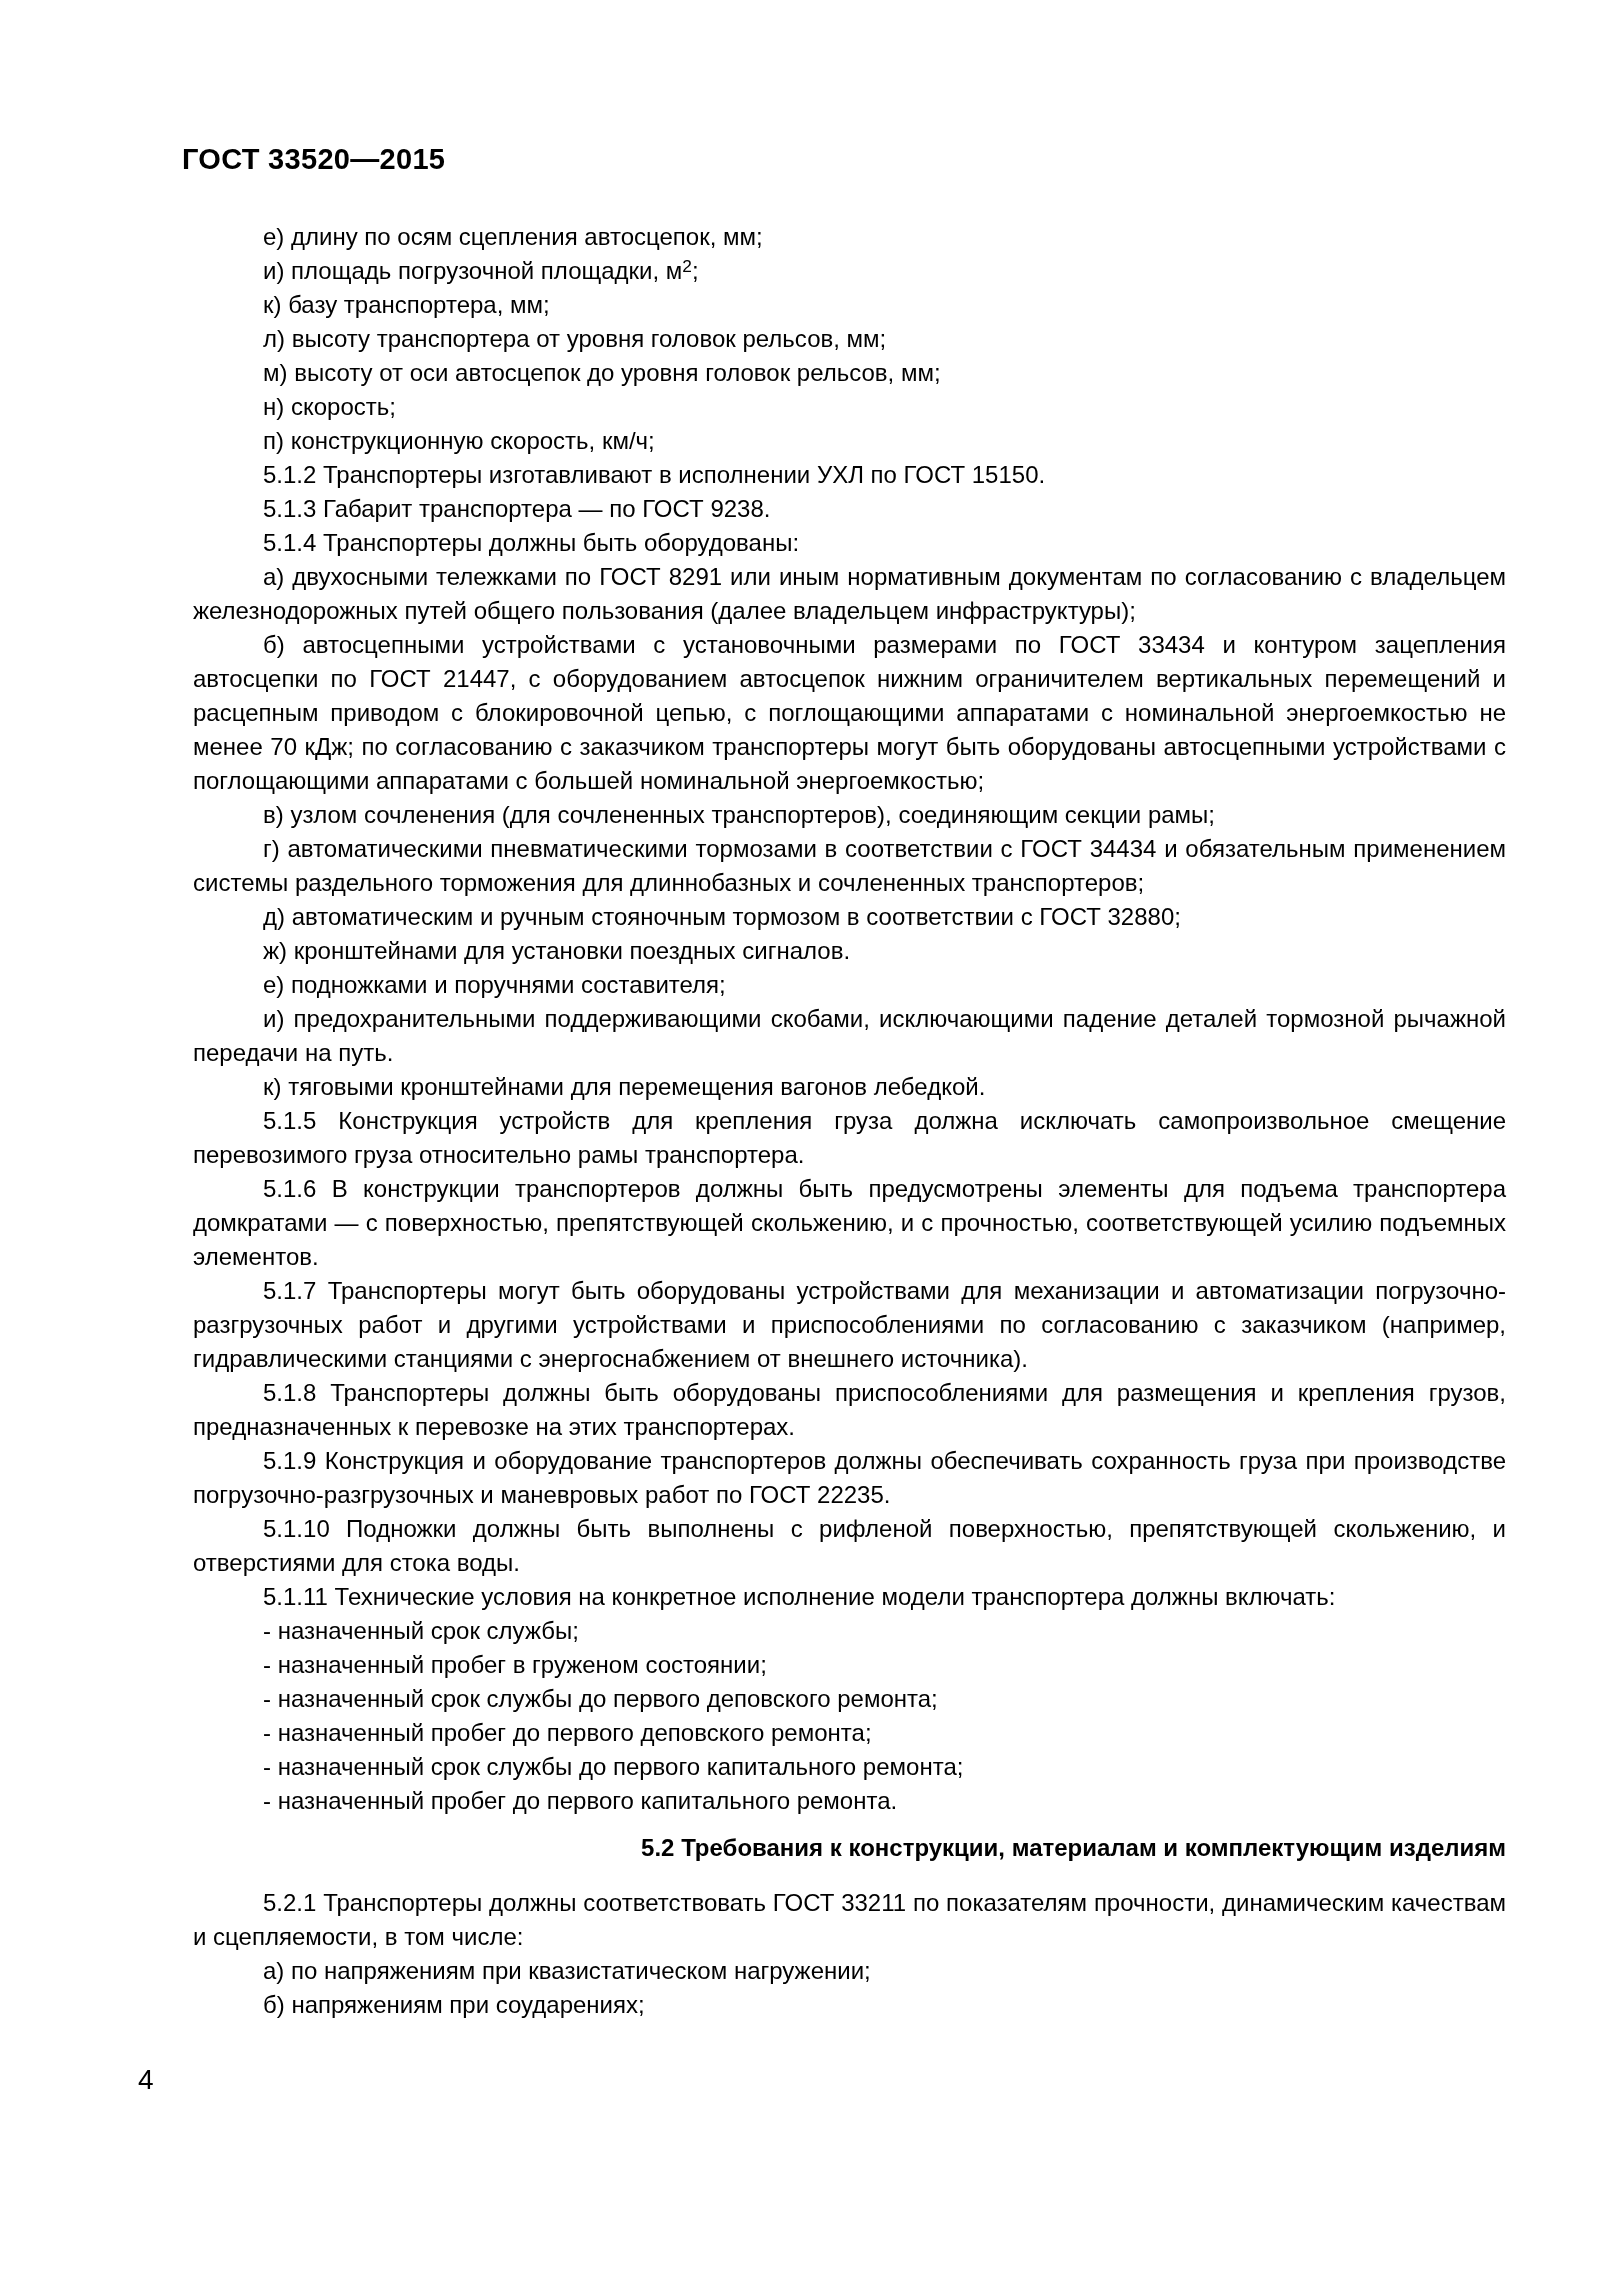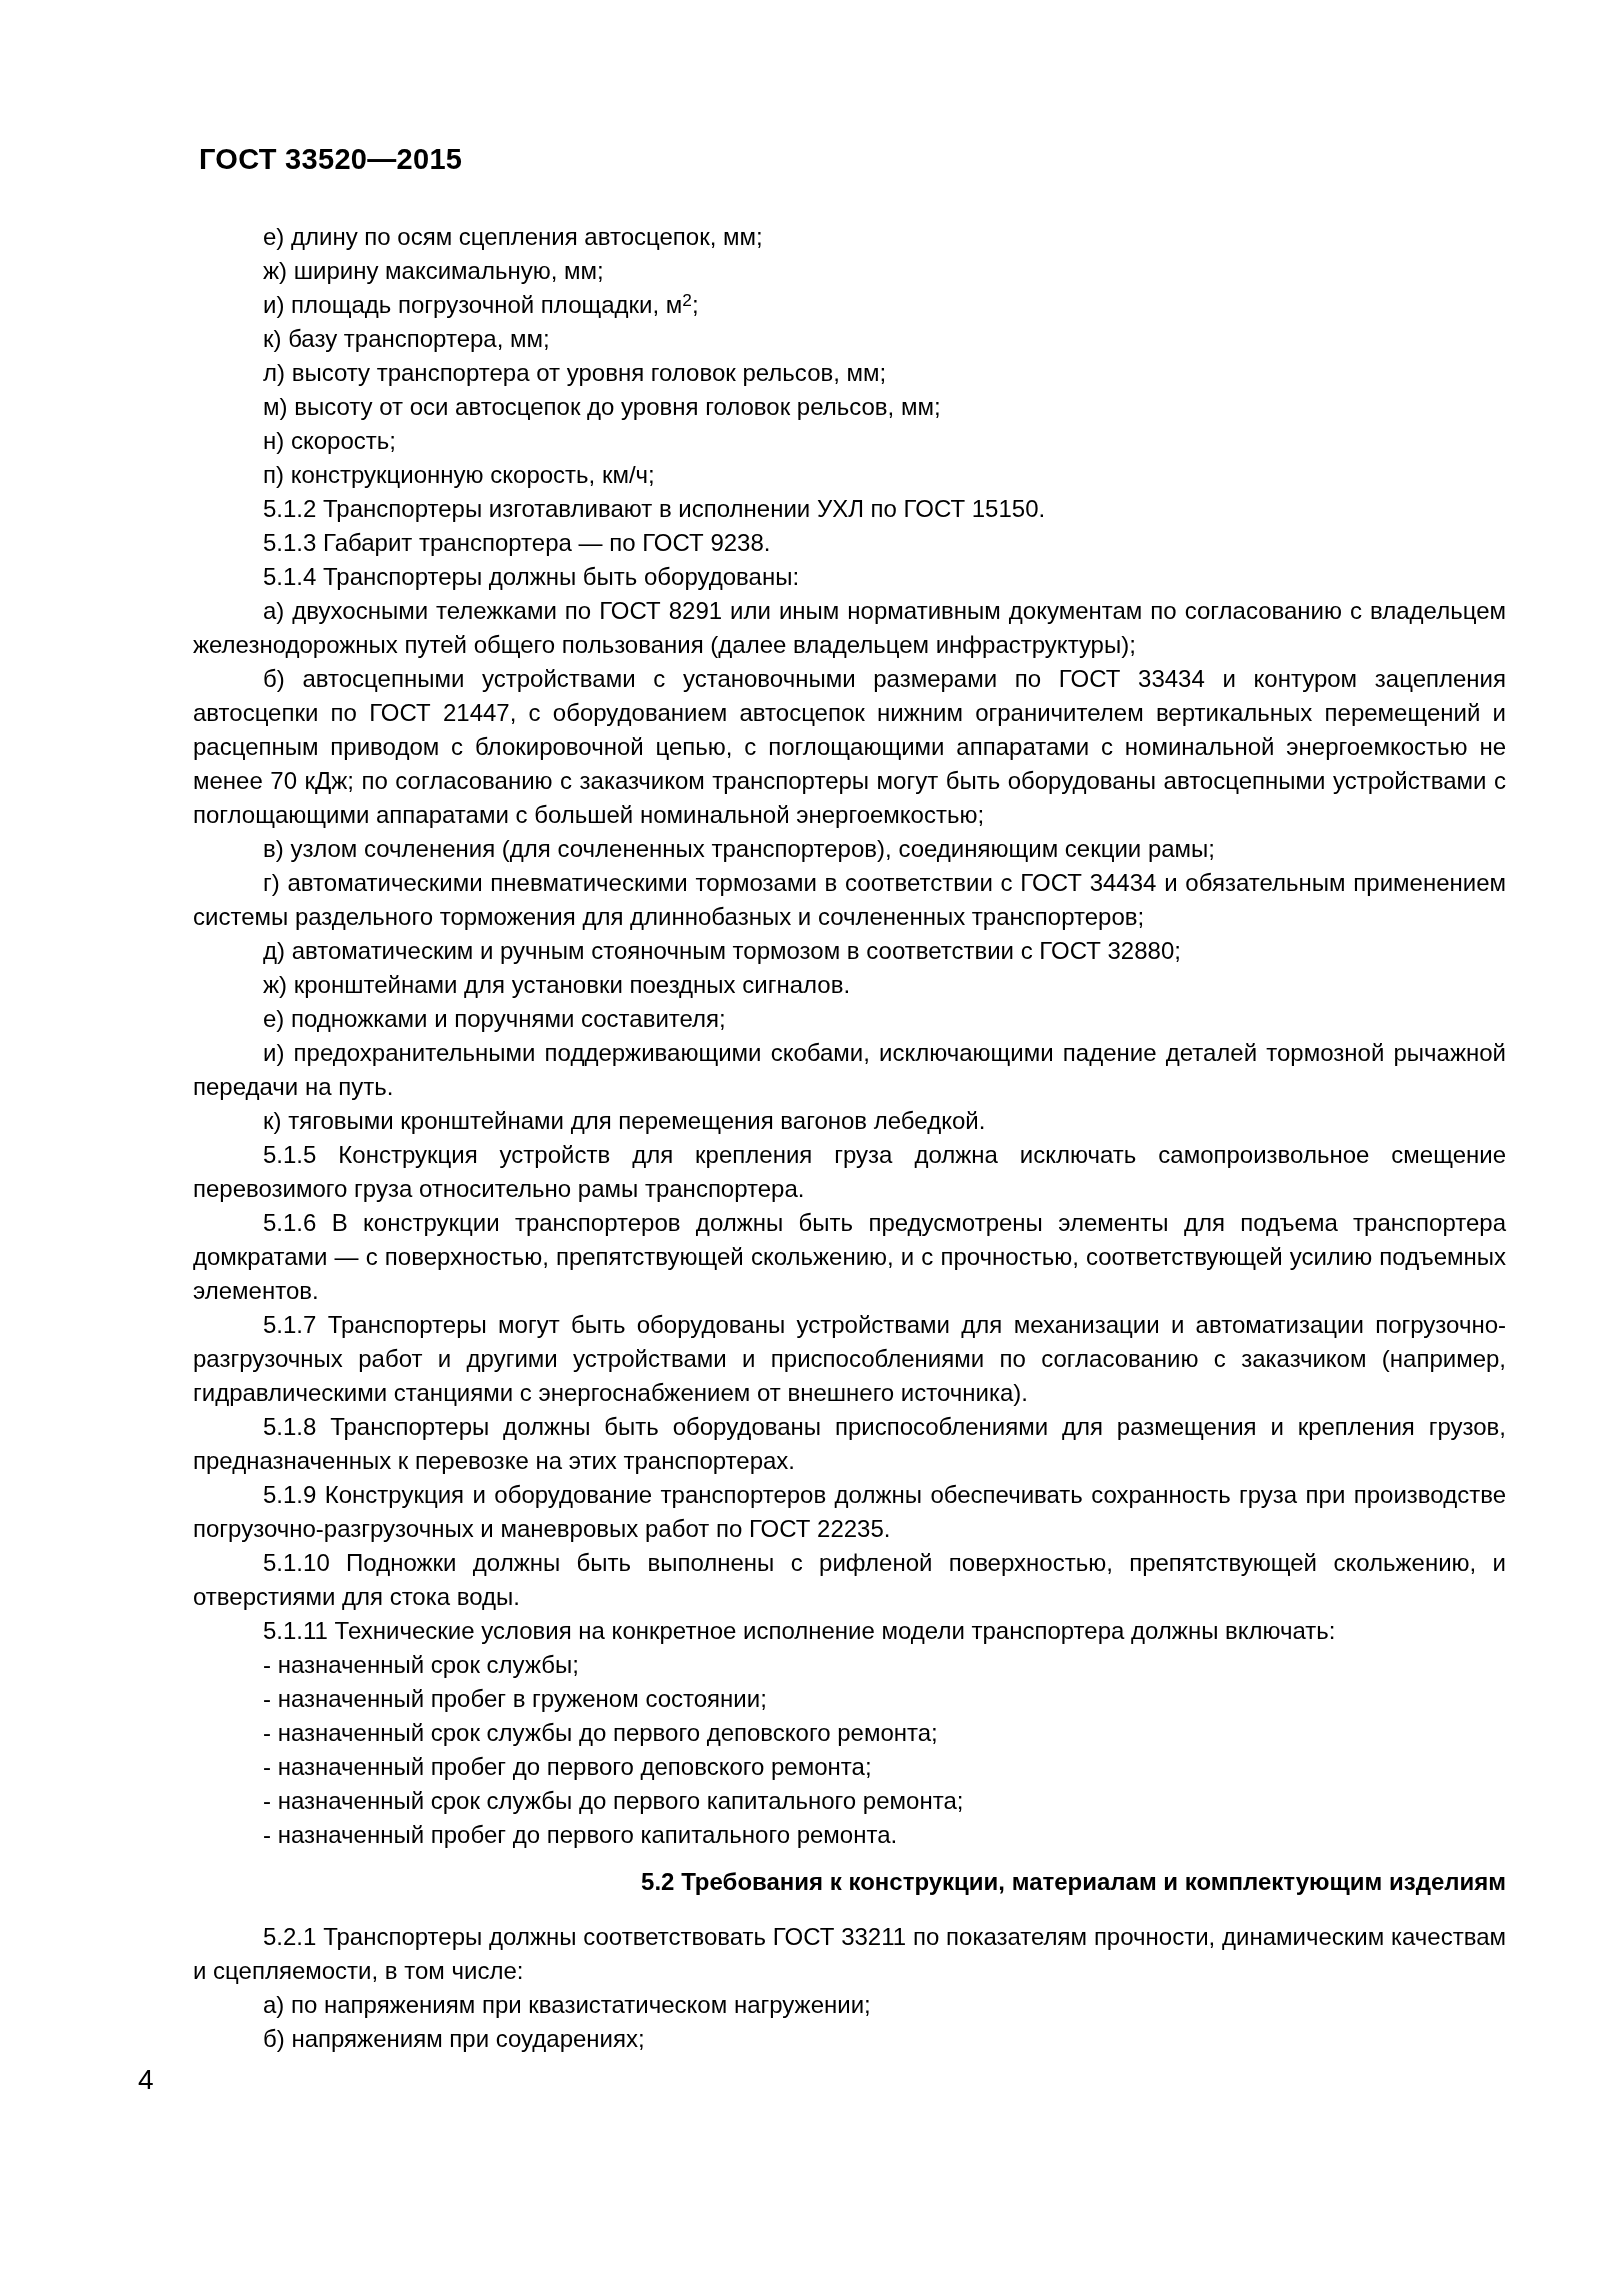--- a/index.html
+++ b/index.html
@@ -11,21 +11,21 @@
     position: relative;
     width: 1621px;
     height: 2293px;
     background: #ffffff;
     color: #000000;
     font-family: "Liberation Sans", sans-serif;
     overflow: hidden;
   }
   .doc-header {
     position: absolute;
-    left: 199px;
+    left: 182px;
     top: 143px;
     font-size: 29px;
     font-weight: bold;
     letter-spacing: 0.3px;
     white-space: nowrap;
   }
   .doc-body {
     position: absolute;
     left: 193px;
     top: 220px;
@@ -60,21 +60,20 @@
   }
 </style>
 </head>
 <body>
 
 <div class="page">
   <div class="doc-header">ГОСТ 33520—2015</div>
 
   <div class="doc-body" id="doc-body">
       <p class="para">е) длину по осям сцепления автосцепок, мм;</p>
-      <p class="para">ж) ширину максимальную, мм;</p>
       <p class="para"><span>и) площадь погрузочной площадки, м</span><span class="sup">2</span><span>;</span></p>
       <p class="para">к) базу транспортера, мм;</p>
       <p class="para">л) высоту транспортера от уровня головок рельсов, мм;</p>
       <p class="para">м) высоту от оси автосцепок до уровня головок рельсов, мм;</p>
       <p class="para">н) скорость;</p>
       <p class="para">п) конструкционную скорость, км/ч;</p>
       <p class="para">5.1.2 Транспортеры изготавливают в исполнении УХЛ по ГОСТ 15150.</p>
       <p class="para">5.1.3 Габарит транспортера — по ГОСТ 9238.</p>
       <p class="para">5.1.4 Транспортеры должны быть оборудованы:</p>
       <p class="para">а) двухосными тележками по ГОСТ 8291 или иным нормативным документам по согласованию с владельцем железнодорожных путей общего пользования (далее владельцем инфраструктуры);</p>

